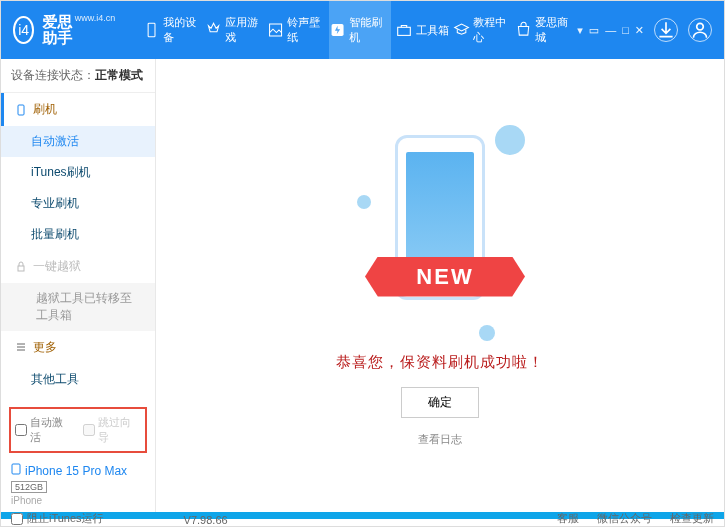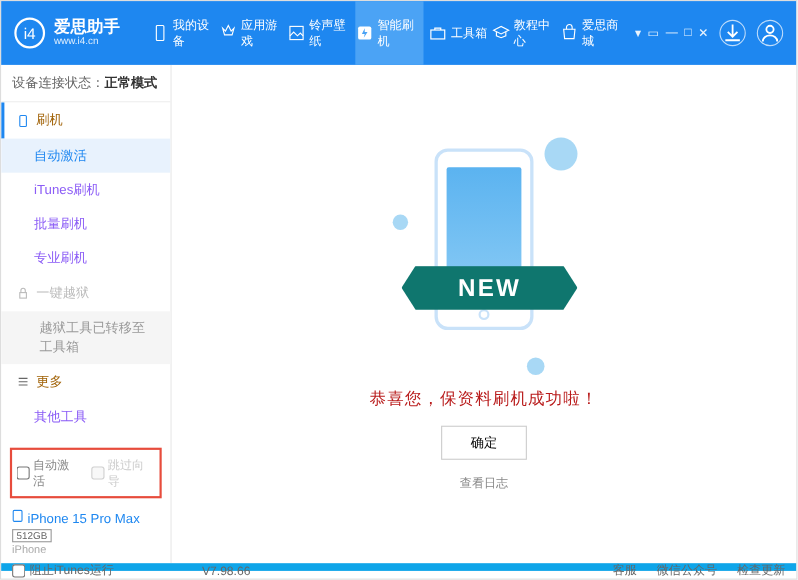--- a/index.html
+++ b/index.html
@@ -1,55 +1,55 @@
 <!DOCTYPE html>
 <html><head>
 <meta charset="utf-8">
 <style>
 *{margin:0;padding:0;box-sizing:border-box;font-family:"Microsoft YaHei",sans-serif}
 body{width:725px;height:527px;overflow:hidden;background:#fff;display:flex;flex-direction:column;border:1px solid #ddd}
 .header{height:58px;background:#1e87f0;display:flex;align-items:center;padding:0 12px;color:#fff}
 .logo-area{display:flex;align-items:center;gap:8px}
 .logo-circle{width:28px;height:28px;border:2px solid #fff;border-radius:50%;display:flex;align-items:center;justify-content:center;font-weight:normal;font-size:14px}
-.logo-text{display:flex;flex-direction:column;line-height:1.1}
+.logo-text{display:flex;flex-direction:row;line-height:1.1}
 .logo-text .title{font-size:15px;font-weight:bold}
 .logo-text .url{font-size:9px;opacity:.85}
 .top-nav{display:flex;margin-left:28px;gap:0}
 .nav-item{display:flex;flex-direction:row;align-items:center;justify-content:center;width:62px;height:58px;cursor:pointer;font-size:11px;gap:3px}
 .nav-item.active{background:#4ba3f5}
 .nav-icon{width:18px;height:18px;display:flex;align-items:center;justify-content:center}
 .header-right{margin-left:auto;display:flex;align-items:center;gap:10px}
 .win-controls{display:flex;gap:6px;font-size:11px}
 .win-btn{cursor:pointer;opacity:.9}
 .circle-btn{width:24px;height:24px;border:1.5px solid rgba(255,255,255,.7);border-radius:50%;display:flex;align-items:center;justify-content:center;cursor:pointer}
 .body{flex:1;display:flex;overflow:hidden}
 .sidebar{width:155px;border-right:1px solid #e8e8e8;display:flex;flex-direction:column;font-size:12px}
 .device-status{padding:8px 10px;border-bottom:1px solid #eee;color:#666}
 .device-status .mode{color:#333;font-weight:bold}
 .side-menu{flex:1;overflow:auto}
 .menu-group{padding:8px 14px;color:#a16207;display:flex;align-items:center;gap:6px;cursor:pointer}
 .menu-group.accent{border-left:3px solid #1e87f0;padding-left:11px}
-.menu-item{padding:7px 14px 7px 30px;color:#8b5cf6;cursor:pointer}
+.menu-item{padding:7px 14px 7px 30px;color:#0c4a6e;cursor:pointer}
 .menu-item.active{background:#e8f2fd;color:#1e87f0}
 .menu-item.sub{padding-left:35px;color:#999;line-height:1.4}
 .group-icon{width:12px;height:12px;display:inline-block}
 .bottom-checks{border:2px solid #e74c3c;margin:4px 8px;padding:6px 4px;display:flex;gap:10px}
 .chk{display:flex;align-items:center;gap:3px;font-size:11px;color:#888}
 .chk input{width:12px;height:12px}
 .chk.disabled{color:#ccc}
 .device-info{padding:6px 10px}
 .device-name{color:#1e87f0;font-size:12px;display:flex;align-items:center;gap:4px}
 .storage{display:inline-block;border:1px solid #999;font-size:9px;padding:0 3px;margin-top:3px;color:#666}
 .device-type{font-size:10px;color:#aaa;margin-top:2px}
 .main{flex:1;display:flex;flex-direction:column;align-items:center;justify-content:center;position:relative}
 .phone-illustration{width:130px;height:210px;position:relative;margin-bottom:18px}
 .phone-body{position:absolute;left:20px;top:10px;width:90px;height:165px;background:#fff;border:3px solid #c9e2f9;border-radius:12px}
 .phone-screen{position:absolute;left:8px;top:14px;right:8px;bottom:20px;background:linear-gradient(#5bb3f0,#8cccf5);border-radius:2px}
 .phone-home{position:absolute;bottom:6px;left:50%;transform:translateX(-50%);width:10px;height:10px;border:2px solid #c9e2f9;border-radius:50%}
-.new-banner{position:absolute;left:-10px;bottom:53px;width:160px;height:40px;background:#0f766e;display:flex;align-items:center;justify-content:center;font-weight:bold;font-size:22px;color:#fff;letter-spacing:2px;clip-path:polygon(8% 0,92% 0,100% 50%,92% 100%,8% 100%,0 50%)}
+.new-banner{position:absolute;left:-10px;bottom:38px;width:160px;height:40px;background:#ef4444;display:flex;align-items:center;justify-content:center;font-weight:bold;font-size:22px;color:#fff;letter-spacing:2px;clip-path:polygon(8% 0,92% 0,100% 50%,92% 100%,8% 100%,0 50%)}
 .bubble{position:absolute;border-radius:50%;background:#a8d8f5}
 .b1{width:30px;height:30px;top:0;right:-20px}
 .b2{width:14px;height:14px;top:70px;left:-18px}
 .b3{width:16px;height:16px;bottom:-6px;right:10px}
 .success-text{font-size:15px;color:#b91c1c;margin-bottom:15px;letter-spacing:1px}
 .ok-btn{border:1px solid #ccc;background:#fff;padding:6px 26px;font-size:12px;cursor:pointer;margin-bottom:14px}
 .view-log{font-size:11px;color:#888;cursor:pointer}
 .footer{height:14px;border-top:7px solid #0ea5e9;display:flex;align-items:flex-end;padding:0 10px;font-size:11px;color:#666}
 .footer .left{display:flex;align-items:center;gap:4px}
 .footer .version{margin-left:80px}
@@ -160,22 +160,22 @@
     </div>
     <div class="side-menu">
       <div class="menu-group accent">
           <span class="group-icon"><svg viewBox="0 0 12 12">
               <rect x="3" y="1" width="6" height="10" rx="1" fill="none" stroke="#1e87f0" stroke-width="1"></rect>
             </svg></span>
           <span>刷机</span>
         </div>
       <div class="menu-item active">自动激活</div>
       <div class="menu-item">iTunes刷机</div>
+      <div class="menu-item">专业刷机</div>
       <div class="menu-item">批量刷机</div>
-      <div class="menu-item">专业刷机</div>
       <div class="menu-group" style="color:#bbb">
           <span class="group-icon"><svg viewBox="0 0 12 12">
               <rect x="3" y="5" width="6" height="5" fill="none" stroke="#bbb"></rect>
               <path d="M4 5V3a2 2 0 014 0v2" fill="none" stroke="#bbb"></path>
             </svg></span>
           <span>一键越狱</span>
         </div>
       <div class="menu-item sub" style="background:#f5f5f5">越狱工具已转移至工具箱</div>
       <div class="menu-group">
           <span class="group-icon"><svg viewBox="0 0 12 12">

